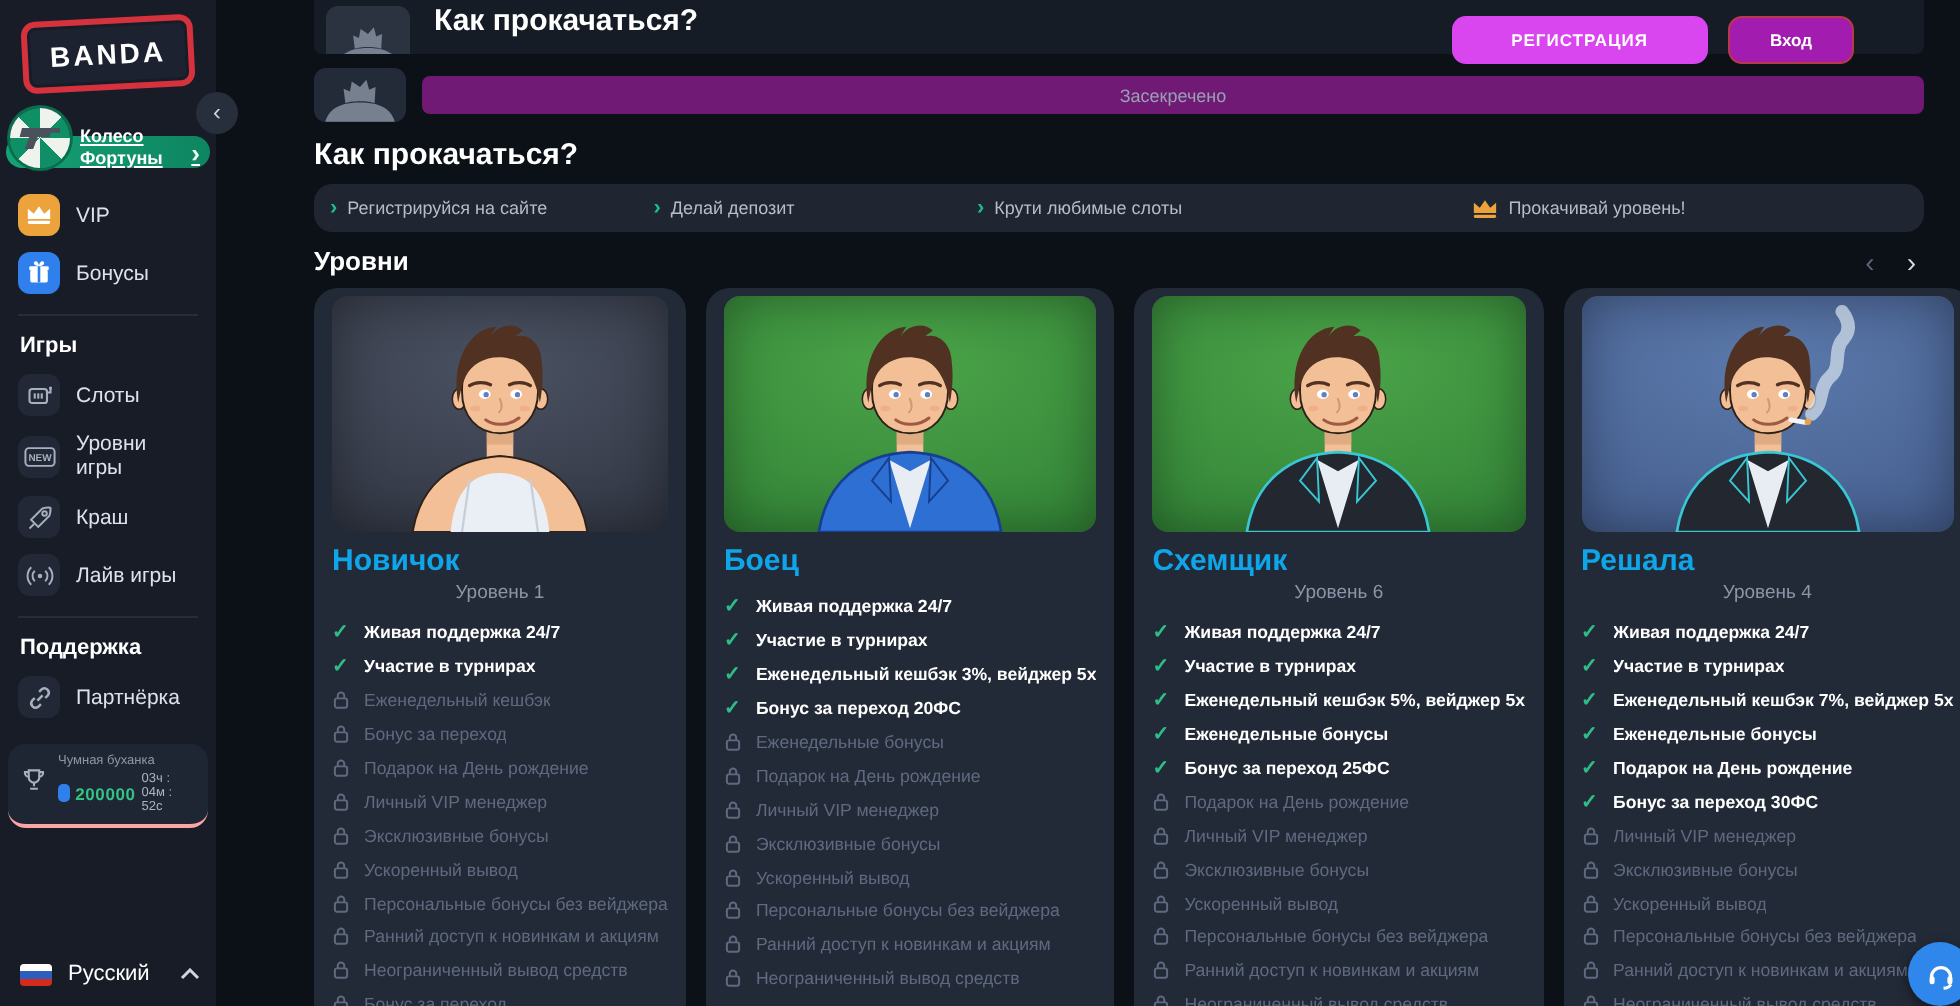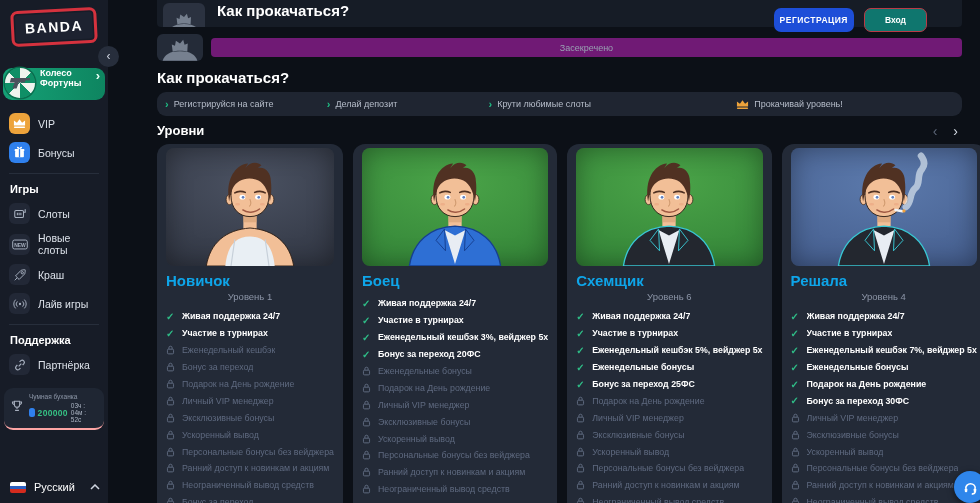--- a/index.html
+++ b/index.html
@@ -7,22 +7,22 @@
        font-family:"Liberation Sans",sans-serif;color:#fff;-webkit-font-smoothing:antialiased;}
   
   .sidebar{position:absolute;left:0;top:0;bottom:0;width:108px;background:#171c27;z-index:4;}
   .logo{margin:9px auto 0;width:80px;height:30px;border:3px solid #d5323e;border-radius:7px;
         display:flex;align-items:center;justify-content:center;transform:rotate(-3deg);
         font-weight:bold;font-size:14px;letter-spacing:1.5px;color:#fff;background:#1d2230;
         box-shadow:0 0 0 1.5px #171c27 inset;}
   .collapse{position:absolute;top:46px;right:-11px;width:21px;height:21px;border-radius:50%;
         background:#272e3c;color:#cfd5e0;border:none;font-size:12px;line-height:19px;text-align:center;
         cursor:pointer;padding:0;z-index:6;}
-  .wheel-btn{margin:23px 3px 10px;height:32px;border-radius:9px;cursor:pointer;
-        background:linear-gradient(90deg,#15a176,#0e8560);display:flex;align-items:flex-start;padding:0 5px 0 2px;}
+  .wheel-btn{margin:23px 3px 10px;height:16px;border-radius:9px;cursor:pointer;
+        background:linear-gradient(90deg,#15a176,#0e8560);display:flex;align-items:flex-end;padding:0 5px 0 2px;text-decoration:underline;}
   .wheel-ico{width:30px;height:30px;border-radius:50%;flex:0 0 30px;position:relative;
         background:repeating-conic-gradient(#eef3ee 0 45deg,#0f8f66 45deg 90deg);box-shadow:0 0 0 1.5px #0b6d4e;}
   .wheel-ico svg{position:absolute;left:3px;top:5px;}
   .wheel-label{flex:1;font-size:9px;font-weight:bold;line-height:1.15;padding-left:5px;color:#fff;}
   .wheel-chev{font-size:13px;font-weight:bold;color:#eafff6;}
   .nav-item{display:flex;align-items:center;gap:8px;padding:3px 9px;margin:2px 0;cursor:pointer;}
   .nav-ico{width:21px;height:21px;border-radius:6px;flex:0 0 21px;display:flex;align-items:center;justify-content:center;background:#222836;}
   .nav-label{font-size:10.5px;color:#dde2ea;}
   .divider{height:1px;background:#272e3b;margin:7px 9px;}
   .section-title{font-size:11px;font-weight:bold;color:#fff;padding:2px 10px 3px;}
@@ -34,23 +34,23 @@
   .t-prize{color:#35c184;font-size:8.5px;font-weight:bold;letter-spacing:.3px;}
   .t-timer{font-size:6.5px;color:#aab3c2;}
   .lang{position:absolute;bottom:10px;left:10px;right:8px;display:flex;align-items:center;gap:8px;
         color:#fff;font-size:11px;cursor:pointer;}
   .flag{width:16px;height:11px;border-radius:2px;overflow:hidden;display:block;
         background:linear-gradient(#fff 0 33%,#2a5fbf 33% 66%,#d52b1e 66%);}
   .lang svg{margin-left:auto;}
   
   .main{position:absolute;left:157px;top:0;right:18px;bottom:0;}
   .auth{position:absolute;top:8px;right:35px;display:flex;gap:10px;z-index:7;}
-  .btn-reg{background:#1d4ed8;color:#fff;font-weight:bold;font-size:8.5px;padding:0 6px;height:24px;
+  .btn-reg{background:#d946ef;color:#fff;font-weight:bold;font-size:8.5px;padding:0 30px;height:24px;
         border-radius:7px;border:none;letter-spacing:.5px;cursor:pointer;}
-  .btn-login{background:#0f766e;color:#fff;font-weight:bold;font-size:8.5px;padding:0 20px;height:24px;
+  .btn-login{background:#a21caf;color:#fff;font-weight:bold;font-size:8.5px;padding:0 20px;height:24px;
         border-radius:7px;border:1px solid #b93a46;cursor:pointer;}
   .cut-strip{height:27px;background:#161c26;overflow:hidden;position:relative;border-radius:0 0 4px 4px;}
   .cut-avatar{position:absolute;left:6px;top:3px;width:42px;height:30px;background:#2b3240;border-radius:6px;
         display:flex;align-items:flex-end;justify-content:center;}
   .cut-title{position:absolute;left:60px;top:2px;font-size:15px;font-weight:bold;color:#fff;}
   .classified-row{display:flex;gap:8px;align-items:center;margin-top:7px;}
   .avatar-box{width:46px;height:27px;background:#242b38;border-radius:6px;display:flex;align-items:flex-end;
         justify-content:center;overflow:hidden;flex:0 0 46px;}
   .classified-bar{flex:1;height:19px;background:#701a75;border-radius:4px;display:flex;align-items:center;
         justify-content:center;font-size:9px;color:#98a1b2;}
@@ -139,21 +139,21 @@
     <span class="nav-label">Слоты</span>
   </div>
 
   <div class="nav-item">
     <span class="nav-ico">
           <svg width="16" height="11" viewBox="0 0 18 12">
             <rect x=".8" y="1" width="16.4" height="10" rx="2" fill="none" stroke="#a7b0bf" stroke-width="1.1"></rect>
             <text x="9" y="8.5" font-size="5.6" text-anchor="middle" fill="#a7b0bf" font-family="Liberation Sans, sans-serif" font-weight="bold">NEW</text>
           </svg>
         </span>
-    <span class="nav-label">Новые слоты</span>
+    <span class="nav-label">Уровни игры</span>
   </div>
 
   <div class="nav-item">
     <span class="nav-ico">
           <svg width="14" height="14" viewBox="0 0 16 16" fill="none" stroke="#a7b0bf" stroke-width="1.1">
             <path d="M9.3 2.6 C11.8 1.9 13.8 2 13.9 2.1 C14 2.2 14.1 4.2 13.4 6.7 L7 13.1 L2.9 9 Z"></path>
             <circle cx="10.6" cy="5.4" r="1.3"></circle>
             <path d="M4.6 11.4 L2 14"></path>
           </svg>
         </span>

